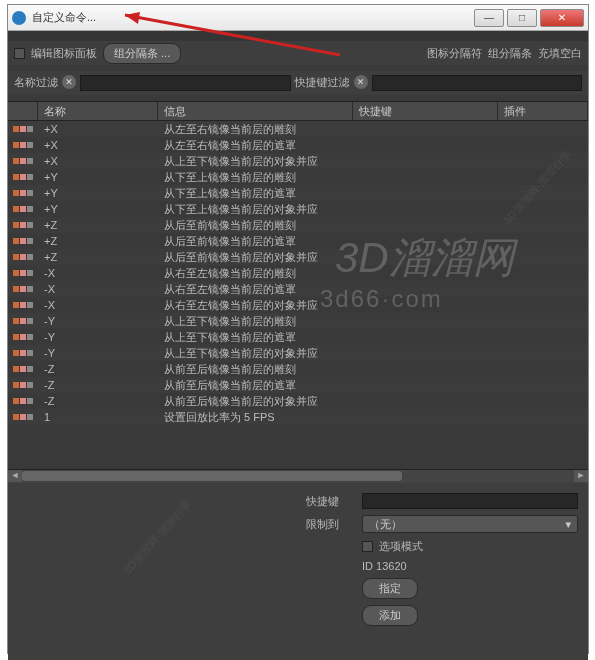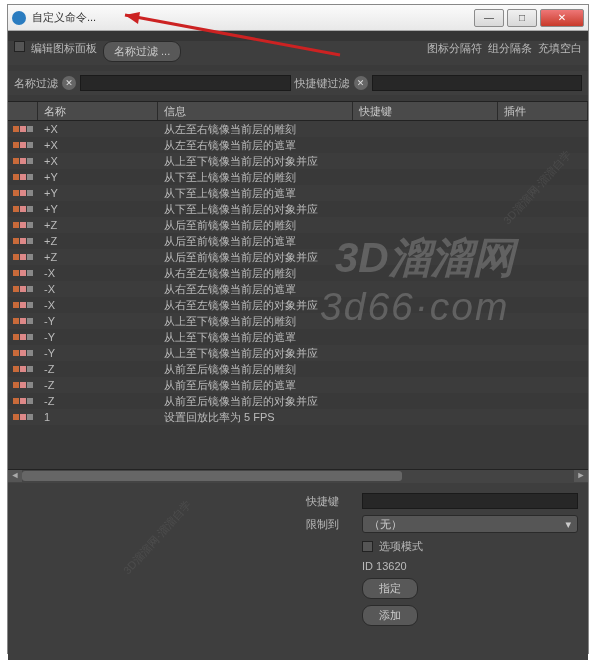--- a/index.html
+++ b/index.html
@@ -5,25 +5,25 @@
 *{margin:0;padding:0;box-sizing:border-box;font-family:"Microsoft YaHei",Arial,sans-serif;font-size:11px}
 body{background:#fff;width:595px;height:660px;position:relative;overflow:hidden}
 .frame{position:absolute;left:7px;top:4px;width:582px;height:650px;border:1px solid #888;background:#3a3a3a}
 .titlebar{height:26px;background:linear-gradient(#fbfbfb,#e8e8e8);display:flex;align-items:center;padding:0 4px;border-bottom:1px solid #aaa}
 .titlebar .ico{width:14px;height:14px;border-radius:50%;background:#2a7cc0;margin-right:6px}
 .titlebar .title{color:#333;flex:1}
 .winbtns{display:flex;gap:3px}
 .winbtn{width:30px;height:18px;border:1px solid #8b8b8b;border-radius:2px;background:linear-gradient(#f0f0f0,#d8d8d8);font-size:10px;display:flex;align-items:center;justify-content:center;color:#444}
 .winbtn.close{background:linear-gradient(#e77,#c83a2a);color:#fff;width:44px}
 .grip{height:10px;background:#353535}
-.toolbar{height:24px;background:#3e3e3e;display:flex;align-items:flex-start;padding:0 6px;gap:6px;color:#bbb}
+.toolbar{height:24px;background:#3e3e3e;display:flex;align-items:center;padding:0 6px;gap:6px;color:#bbb}
 .chk{width:11px;height:11px;border:1px solid #222;background:#555}
 .tbbtn{background:#585858;border:1px solid #2a2a2a;border-radius:9px;padding:2px 10px;color:#ccc}
 .spacer{flex:1}
-.filterbar{height:24px;background:#3e3e3e;display:flex;align-items:center;padding:4px 6px;gap:4px;color:#bbb;margin-top:6px}
+.filterbar{height:24px;background:#3e3e3e;display:flex;align-items:flex-start;padding:4px 6px;gap:4px;color:#bbb;margin-top:6px}
 .finput{flex:1;height:16px;background:#272727;border:1px solid #1a1a1a;color:#ccc;padding:0 4px}
 .clrbtn{width:14px;height:14px;border-radius:50%;background:#666;color:#ddd;display:flex;align-items:center;justify-content:center;font-size:9px}
 .headerrow{height:20px;background:#4a4a4a;display:flex;color:#ccc;align-items:flex-start;border-top:1px solid #222;border-bottom:1px solid #222;margin-top:6px}
 .hcol{padding:0 6px;border-right:1px solid #2a2a2a;height:100%;display:flex;align-items:center}
 .c-icons{width:30px;padding:0}
 .c-name{width:120px}
 .c-info{width:195px}
 .c-short{width:145px}
 .c-plug{flex:1}
 .listwrap{height:348px;overflow:hidden;background:#393939;position:relative}
@@ -43,43 +43,43 @@
 .bottom{flex:1;background:#3e3e3e;display:flex;padding:10px;color:#bbb;height:176px}
 .bleft{flex:1}
 .bright{width:272px;display:flex;flex-direction:column;gap:6px}
 .brow{display:flex;align-items:center;gap:6px}
 .blabel{width:50px}
 .btxt{flex:1;height:16px;background:#272727;border:1px solid #1a1a1a}
 .bsel{flex:1;height:18px;background:#565656;border:1px solid #2a2a2a;border-radius:3px;color:#ccc;padding:0 6px;display:flex;align-items:center;justify-content:space-between}
 .bbtn{background:#585858;border:1px solid #2a2a2a;border-radius:9px;padding:2px 14px;color:#ccc;width:56px;text-align:center}
 .execrow{display:flex;justify-content:flex-end;padding:6px;background:#3e3e3e}
 .arrow{position:absolute;left:0;top:0;pointer-events:none}
-.wm1{position:absolute;left:335px;top:230px;color:#888;font-size:42px;font-weight:bold;font-style:italic;opacity:.5;pointer-events:none}
-.wm2{position:absolute;left:320px;top:285px;color:#888;font-size:39px;font-style:italic;opacity:.5;pointer-events:none;letter-spacing:2px}
+.wm1{position:absolute;left:335px;top:230px;color:#888;font-size:42px;font-weight:normal;font-style:italic;opacity:.5;pointer-events:none}
+.wm2{position:absolute;left:320px;top:285px;color:#888;font-size:24px;opacity:.5;pointer-events:none;letter-spacing:2px}
 .wm3{position:absolute;color:#666;font-size:11px;opacity:.35;pointer-events:none;transform:rotate(-48deg);white-space:nowrap}
 </style>
 </head>
 <body>
 
 <div class="frame">
  <div class="titlebar">
   <div class="ico"></div>
   <div class="title">自定义命令...</div>
   <div class="winbtns">
    <div class="winbtn">—</div>
    <div class="winbtn">□</div>
    <div class="winbtn close">✕</div>
   </div>
  </div>
  <div class="grip"></div>
 
  <div class="toolbar">
   <div class="chk"></div>
   <span>编辑图标面板</span>
-  <div class="tbbtn">名称过滤 ...</div>
+  <div class="tbbtn">组分隔条 ...</div>
   <div class="spacer"></div>
   <span>图标分隔符</span>
   <span>组分隔条</span>
   <span>充填空白</span>
  </div>
 
  <div class="filterbar">
   <span>名称过滤</span>
   <div class="clrbtn">✕</div>
   <input class="finput" value="" style="">

